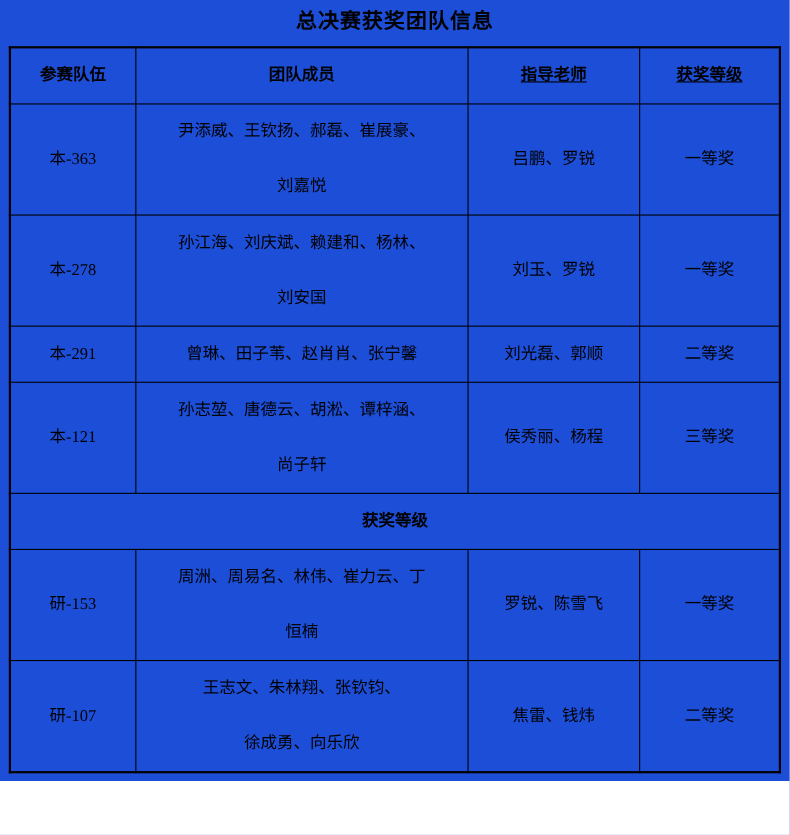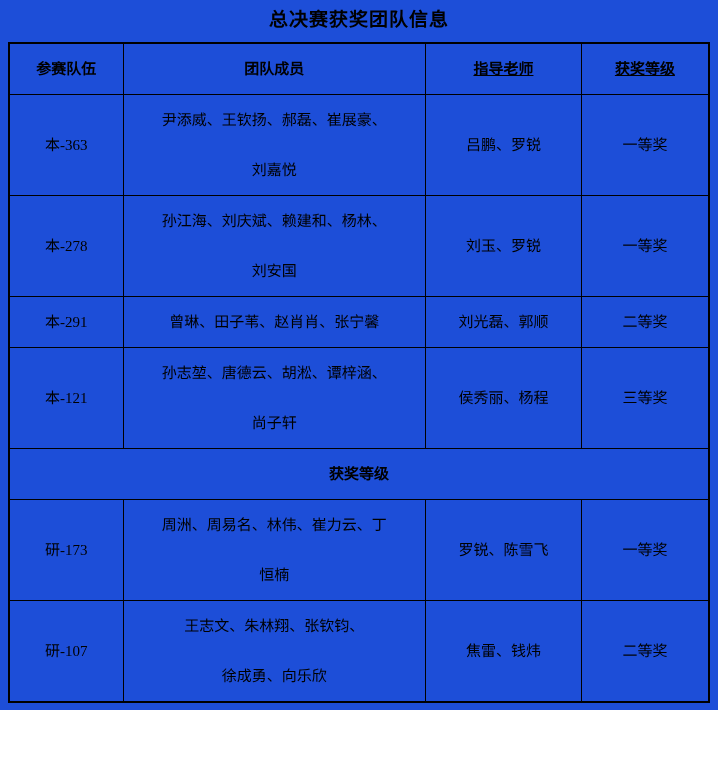--- a/index.html
+++ b/index.html
@@ -102,21 +102,21 @@
 尚子轩</td>
         <td>侯秀丽、杨程</td>
         <td>三等奖</td>
       </tr>
 
       <tr>
         <td class="group-cell" colspan="4">获奖等级</td>
       </tr>
 
       <tr>
-        <td>研-173</td>
+        <td>研-153</td>
         <td class="members-cell">周洲、周易名、林伟、崔力云、丁
 恒楠</td>
         <td>罗锐、陈雪飞</td>
         <td>一等奖</td>
       </tr>
 
       <tr>
         <td>研-107</td>
         <td class="members-cell">王志文、朱林翔、张钦钧、
 徐成勇、向乐欣</td>

